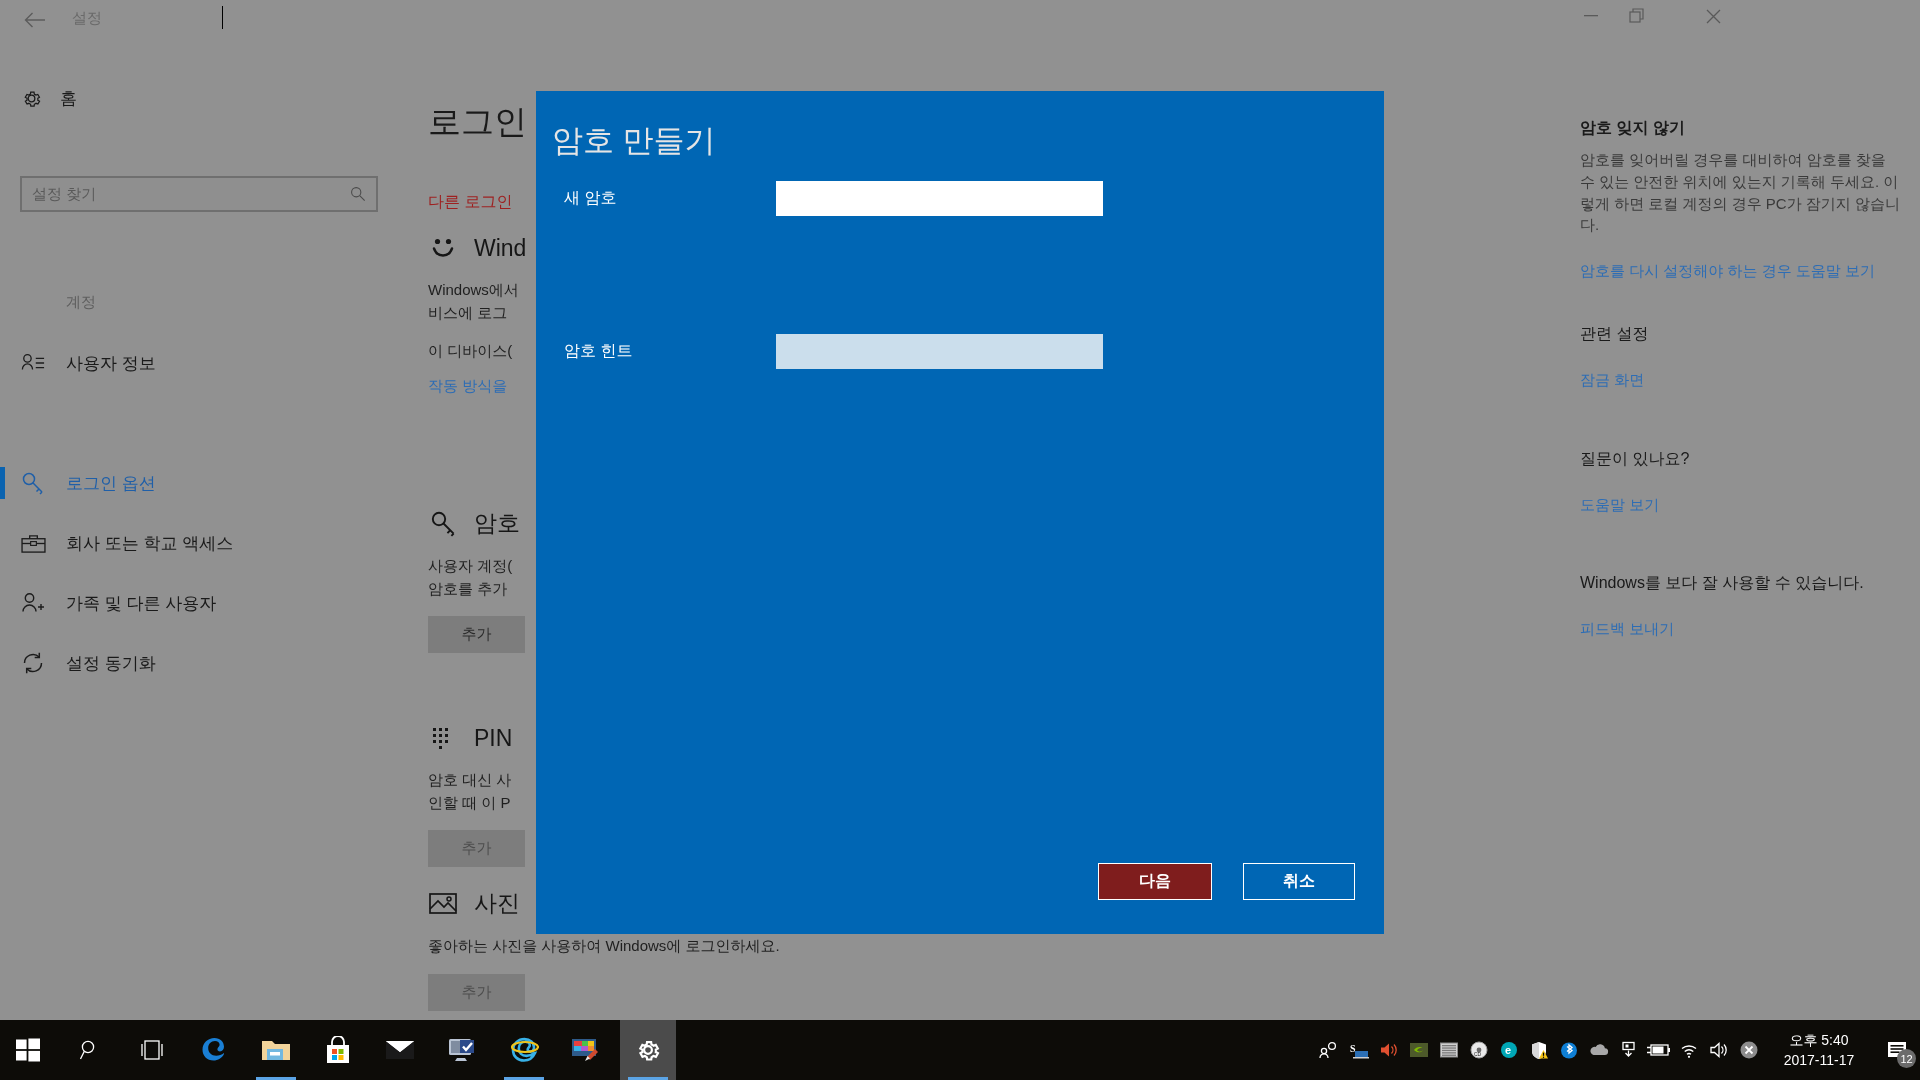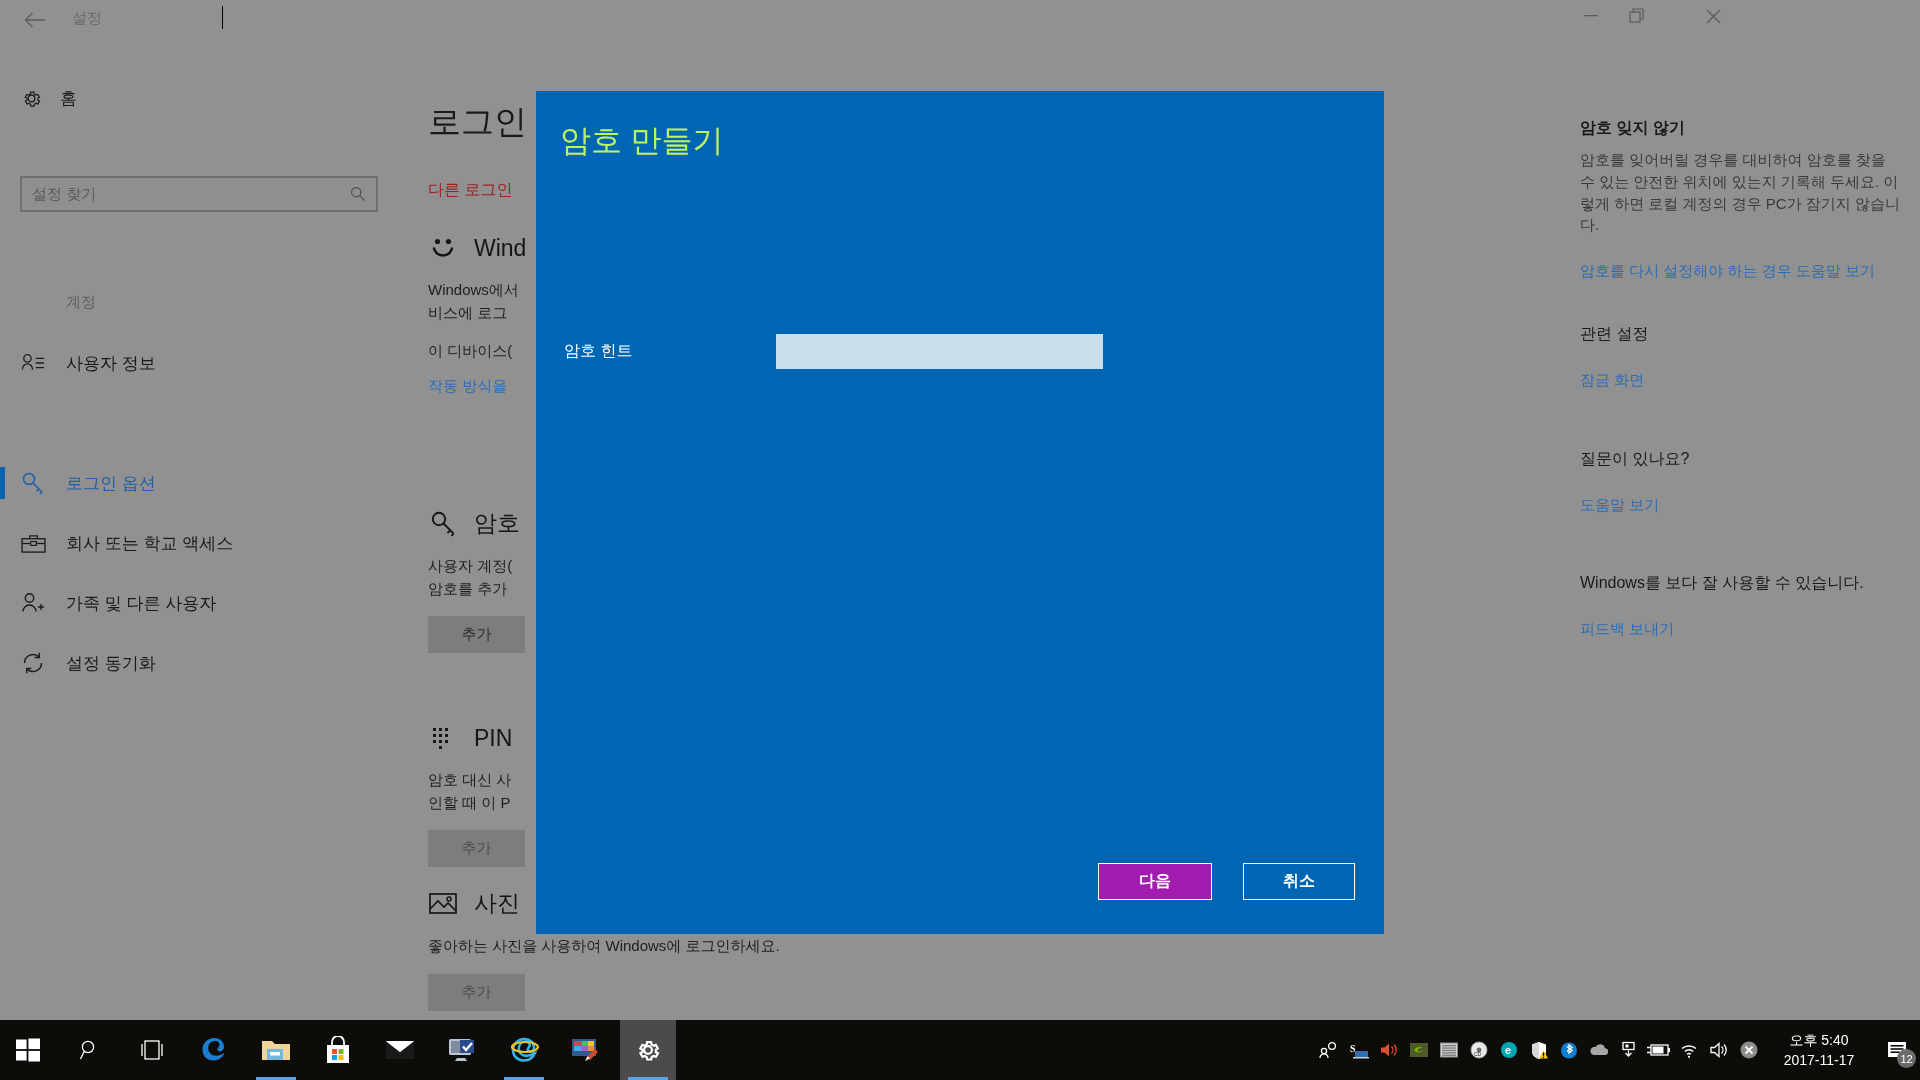--- a/index.html
+++ b/index.html
@@ -76,21 +76,21 @@
   .nav-item.selected::before {
     content: ""; position: absolute; left: 0; top: 14px;
     width: 5px; height: 32px; background: #0a63b0;
   }
   .nav-item.selected .nav-ico,
   .nav-item.selected .nav-lbl { color: #1f5fa8; }
 
   
   #main { position: absolute; left: 428px; top: 48px; width: 1120px; height: 960px; }
   #page-title { position: absolute; left: 0; top: 52px; font-size: 33px; color: #1a1a1a; }
-  #other-signin { position: absolute; left: 0; top: 132px; font-size: 16px; color: #9e2020; white-space: nowrap; }
+  #other-signin { position: absolute; left: 0; top: 144px; font-size: 16px; color: #9e2020; white-space: nowrap; }
 
   .section { position: absolute; left: 0; width: 700px; }
   .sec-head { display: flex; align-items: center; gap: 16px; }
   .sec-head .s-ico { width: 30px; height: 30px; display:flex;align-items:center;justify-content:center; color:#161616; }
   .sec-head .s-ttl { font-size: 23px; color: #161616; white-space: nowrap; }
   .sec-body { margin-top: 16px; font-size: 15px; color: #1f1f1f; line-height: 1.5; white-space: pre-line; }
   .sec-link { margin-top: 14px; font-size: 15px; color: #2d6db5; white-space: nowrap; }
   .add-btn {
     margin-top: 16px; width: 97px; height: 37px;
     background: #7d7d7d; color: #4d4d4d;
@@ -107,22 +107,22 @@
   .rp-p { font-size: 15px; color: #3a3a3a; line-height: 1.45; margin-bottom: 12px; }
   .rp-a { font-size: 15px; color: #2d6db5; line-height: 1.45; margin-top: 24px; }
 
   
   #dialog {
     position: absolute; left: 536px; top: 91px;
     width: 848px; height: 843px;
     background: #0066b4;
   }
   #dialog-title {
-    position: absolute; left: 24px; top: 29px;
-    font-size: 31px; color: #bef264; font-weight: 300;
+    position: absolute; left: 16px; top: 29px;
+    font-size: 31px; color: #e5e5e5; font-weight: 300;
   }
   .field-row { position: absolute; left: 28px; width: 800px; height: 35px; }
   .field-label {
     position: absolute; left: 0; top: 7px;
     font-size: 16px; color: #ffffff; white-space: nowrap;
   }
   .field-input {
     position: absolute; left: 212px; top: 0;
     width: 327px; height: 35px;
     border: none; outline: none;
@@ -135,21 +135,21 @@
   #caret {
     position: absolute; left: 222px; top: 6px;
     width: 1px; height: 23px; background: #000;
   }
   .dlg-btn {
     position: absolute; top: 863px; height: 37px;
     display: flex; align-items: center; justify-content: center;
     font-size: 16px; color: #ffffff; font-weight: bold;
     border: 1px solid #ffffff;
   }
-  #btn-next   { left: 1098px; width: 114px; background: #a21caf; }
+  #btn-next   { left: 1098px; width: 114px; background: #7f1d1d; }
   #btn-cancel { left: 1243px; width: 112px; background: #0066b4; }
 
   
   #taskbar {
     position: absolute; left: 0; bottom: 0; width: 1920px; height: 60px;
     background: #0d0c08;
   }
   .tb-item {
     position: absolute; top: 0; width: 56px; height: 60px;
     display: flex; align-items: center; justify-content: center;
@@ -389,20 +389,24 @@
       <div class="rp-block" style="margin-top:58px">
         <div class="rp-h plain">Windows를 보다 잘 사용할 수 있습니다.</div>
         <div class="rp-a">피드백 보내기</div>
       </div>
     </div>
   </div>
 
   <div id="dialog">
     <div id="dialog-title">암호 만들기</div>
 
+    <div class="field-row" style="top:90px">
+      <div class="field-label">새 암호</div>
+      <input class="field-input focused" type="password" value="" style="">
+    </div>
 
 
     <div class="field-row" style="top:243px">
       <div class="field-label">암호 힌트</div>
       <input class="field-input" type="text" value="" style="">
     </div>
   </div>
   <div id="caret"></div>
 
   <div class="dlg-btn" id="btn-next">다음</div>

